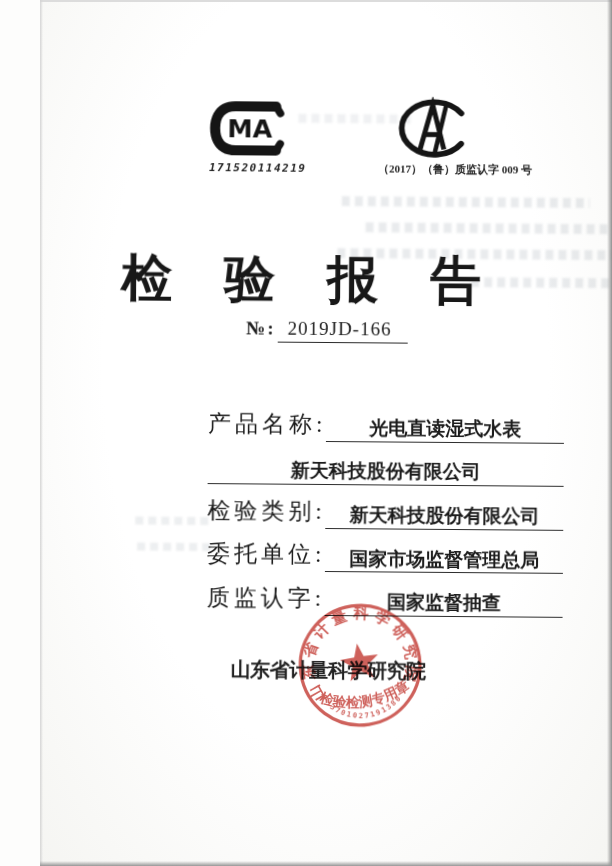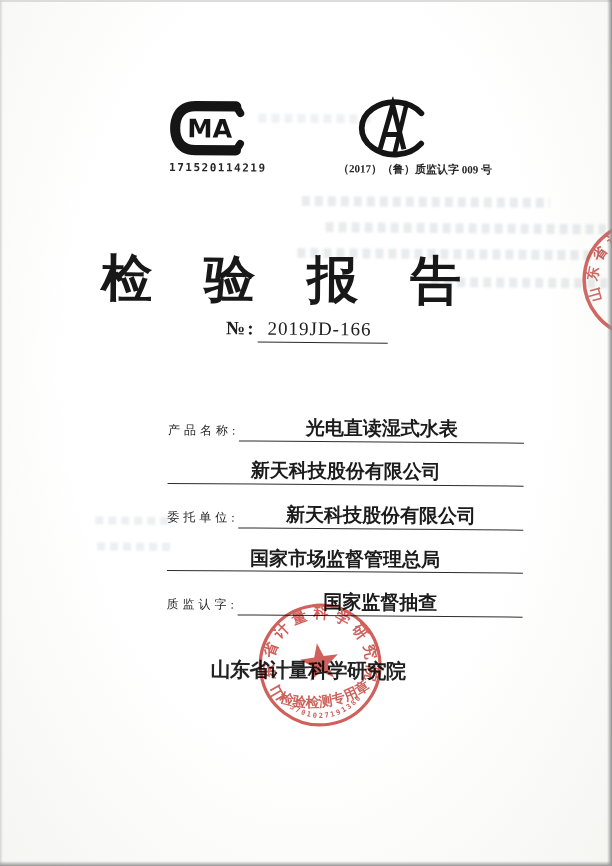--- a/index.html
+++ b/index.html
@@ -5,38 +5,39 @@
   html,body{margin:0;padding:0;}
   body{
     width:612px;height:866px;position:relative;overflow:hidden;
     background:#fdfdfc;
     font-family:"Liberation Serif","DejaVu Serif",serif;
     color:#1f1f1f;
   }
   .scan{
     position:absolute;inset:0;overflow:hidden;
     background:radial-gradient(ellipse at 50% 42%, #ffffff 55%, #f5f5f2 100%);
+    margin-left:40px;
   }
   
   .edge{position:absolute;pointer-events:none;}
   .edge-top{left:0;top:0;width:100%;height:2px;background:#dcdcdc;}
   .edge-left{left:0;top:0;width:3px;height:100%;background:linear-gradient(90deg,#d4d4d4,rgba(212,212,212,0));}
   .edge-right{right:0;top:0;width:5px;height:100%;background:linear-gradient(90deg,rgba(180,180,180,0),#8f8f8f);}
   .edge-bottom{left:0;bottom:0;width:100%;height:5px;background:linear-gradient(rgba(190,190,190,0),#979797);}
 
   .content{position:absolute;inset:0;transform:rotate(0.45deg);transform-origin:50% 50%;}
 
   
   .cma-wrap{position:absolute;left:166px;top:99px;width:88px;height:60px;}
   .cal-wrap{position:absolute;left:350px;top:96px;width:82px;height:64px;}
   .mark-num{
     position:absolute;font-family:"DejaVu Sans Mono",monospace;
     font-weight:700;font-size:11px;letter-spacing:1.5px;color:#262626;white-space:nowrap;
   }
-  .cma-num{left:167px;top:162px;}
+  .cma-num{left:167px;top:162px;font-style:italic;}
   .cal-cap{left:336px;top:161px;font-family:"Liberation Serif",serif;font-size:11px;letter-spacing:0;font-weight:700;}
 
   
   .title{
     position:absolute;left:0;top:246px;width:100%;text-align:center;
     font-family:"Liberation Sans","DejaVu Sans",sans-serif;
     font-weight:700;font-size:51px;color:#181818;transform:translateX(-26px);
   }
   .title span{letter-spacing:52px;margin-right:-52px;}
 
@@ -45,21 +46,21 @@
   .report-no .no-label{letter-spacing:2px;font-weight:700;}
   .report-no .no-value{
     display:inline-block;border-bottom:1.6px solid #2a2a2a;
     padding:0 16px 2px 10px;letter-spacing:1px;margin-left:2px;
   }
 
   
   .fields{position:absolute;left:168px;top:398px;width:356px;}
   .field-row{display:flex;align-items:flex-end;height:43.6px;}
   .field-label{
-    font-size:12px;letter-spacing:4px;white-space:nowrap;
+    font-size:23px;letter-spacing:4px;white-space:nowrap;
     padding-bottom:2px;color:#1c1c1c;
   }
   .field-value{
     flex:1;border-bottom:1.6px solid #2d2d2d;text-align:center;
     font-size:19px;font-weight:600;color:#1b1b1b;padding-bottom:1px;
     white-space:nowrap;line-height:1.25;
   }
 
   
   .issuer{
@@ -126,24 +127,25 @@
 
     <div class="fields">
       <div class="field-row">
         <span class="field-label">产品名称:</span>
         <span class="field-value">光电直读湿式水表</span>
       </div>
       <div class="field-row">
         <span class="field-value">新天科技股份有限公司</span>
       </div>
       <div class="field-row">
-        <span class="field-label">委托单位:</span>
+        <span class="field-label">检验类别:</span>
         <span class="field-value">新天科技股份有限公司</span>
       </div>
       <div class="field-row">
+        <span class="field-label">委托单位:</span>
         <span class="field-value">国家市场监督管理总局</span>
       </div>
       <div class="field-row">
         <span class="field-label">质监认字:</span>
         <span class="field-value">国家监督抽查</span>
       </div>
     </div>
 
     <div class="issuer">山东省计量科学研究院</div>
 

